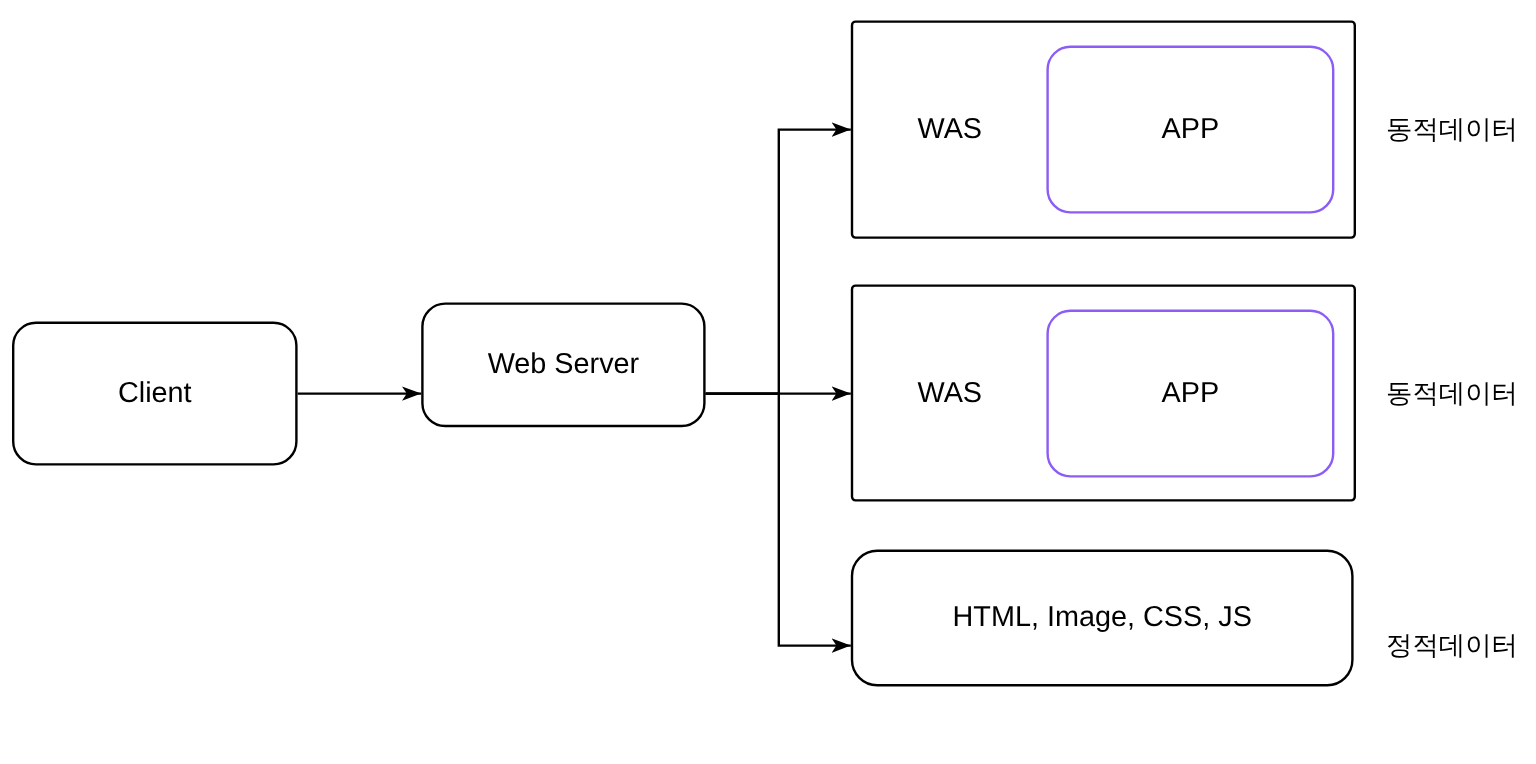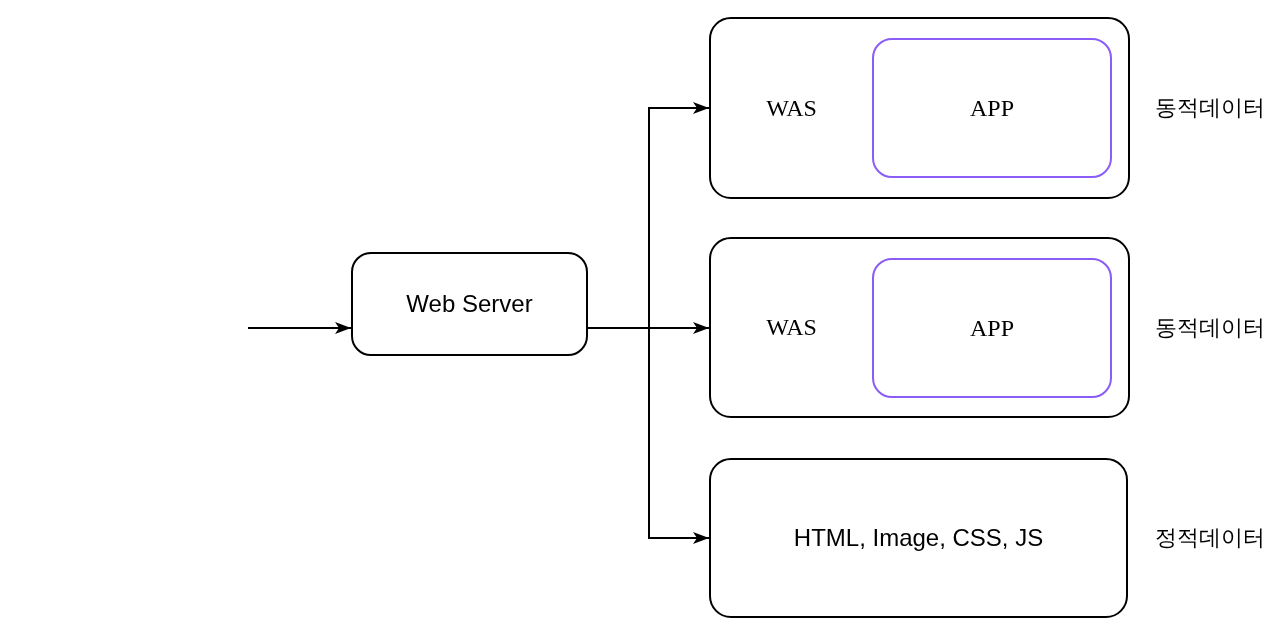--- a/index.html
+++ b/index.html
@@ -39,23 +39,22 @@
     white-space: nowrap;
   }
   
   #node-client    { left: 10px;  top: 268px; width: 238px; height: 120px; }
   #node-webserver { left: 351px; top: 252px; width: 237px; height: 104px; }
   
   .group {
     position: absolute;
     background: #ffffff;
     border: 2px solid #000000;
-    border-radius: 22px;
+    border-radius: 4px;
     box-sizing: border-box;
-    font-family: Liberation Serif, serif;
   }
   #node-was-top { left: 709px; top: 17px;  width: 421px; height: 182px; }
   #node-was-mid { left: 709px; top: 237px; width: 421px; height: 181px; }
   .was-label {
     position: absolute;
     left: 0;
     top: 0;
     width: 161px;
     height: 100%;
     display: flex;
@@ -71,21 +70,21 @@
     height: 140px;
     border: 2px solid #8b5cf6;
     border-radius: 20px;
     box-sizing: border-box;
     background: #ffffff;
     display: flex;
     align-items: center;
     justify-content: center;
   }
   .inner-app .label { font-size: 24px; }
-  #node-static { left: 709px; top: 458px; width: 419px; height: 160px; border-radius: 22px; }
+  #node-static { left: 709px; top: 458px; width: 419px; height: 114px; border-radius: 22px; }
   
   .annotation {
     position: absolute;
     width: 130px;
     display: flex;
     align-items: center;
     justify-content: flex-start;
     font-size: 22px;
     white-space: nowrap;
   }
@@ -103,20 +102,23 @@
       <marker id="arrowhead" markerWidth="17" markerHeight="13" refX="16" refY="6" orient="auto" markerUnits="userSpaceOnUse">
         <path d="M0,0 L16,6 L0,12 L4,6 Z" fill="#000000"></path>
       </marker>
     </defs>
     <path d="M248,328 L351,328" fill="none" stroke="#000000" stroke-width="2" marker-end="url(#arrowhead)"></path>
     <path d="M588,328 L709,328" fill="none" stroke="#000000" stroke-width="2" marker-end="url(#arrowhead)"></path>
     <path d="M588,328 L649,328 L649,108 L709,108" fill="none" stroke="#000000" stroke-width="2" marker-end="url(#arrowhead)"></path>
     <path d="M588,328 L649,328 L649,538 L709,538" fill="none" stroke="#000000" stroke-width="2" marker-end="url(#arrowhead)"></path>
   </svg>
 
+  <div class="node" id="node-client">
+    <span class="label">Client</span>
+  </div>
 
   <div class="node" id="node-webserver">
     <span class="label">Web Server</span>
   </div>
 
   <div class="group" id="node-was-top">
     <span class="was-label">WAS</span>
     <div class="inner-app">
       <span class="label">APP</span>
     </div>

